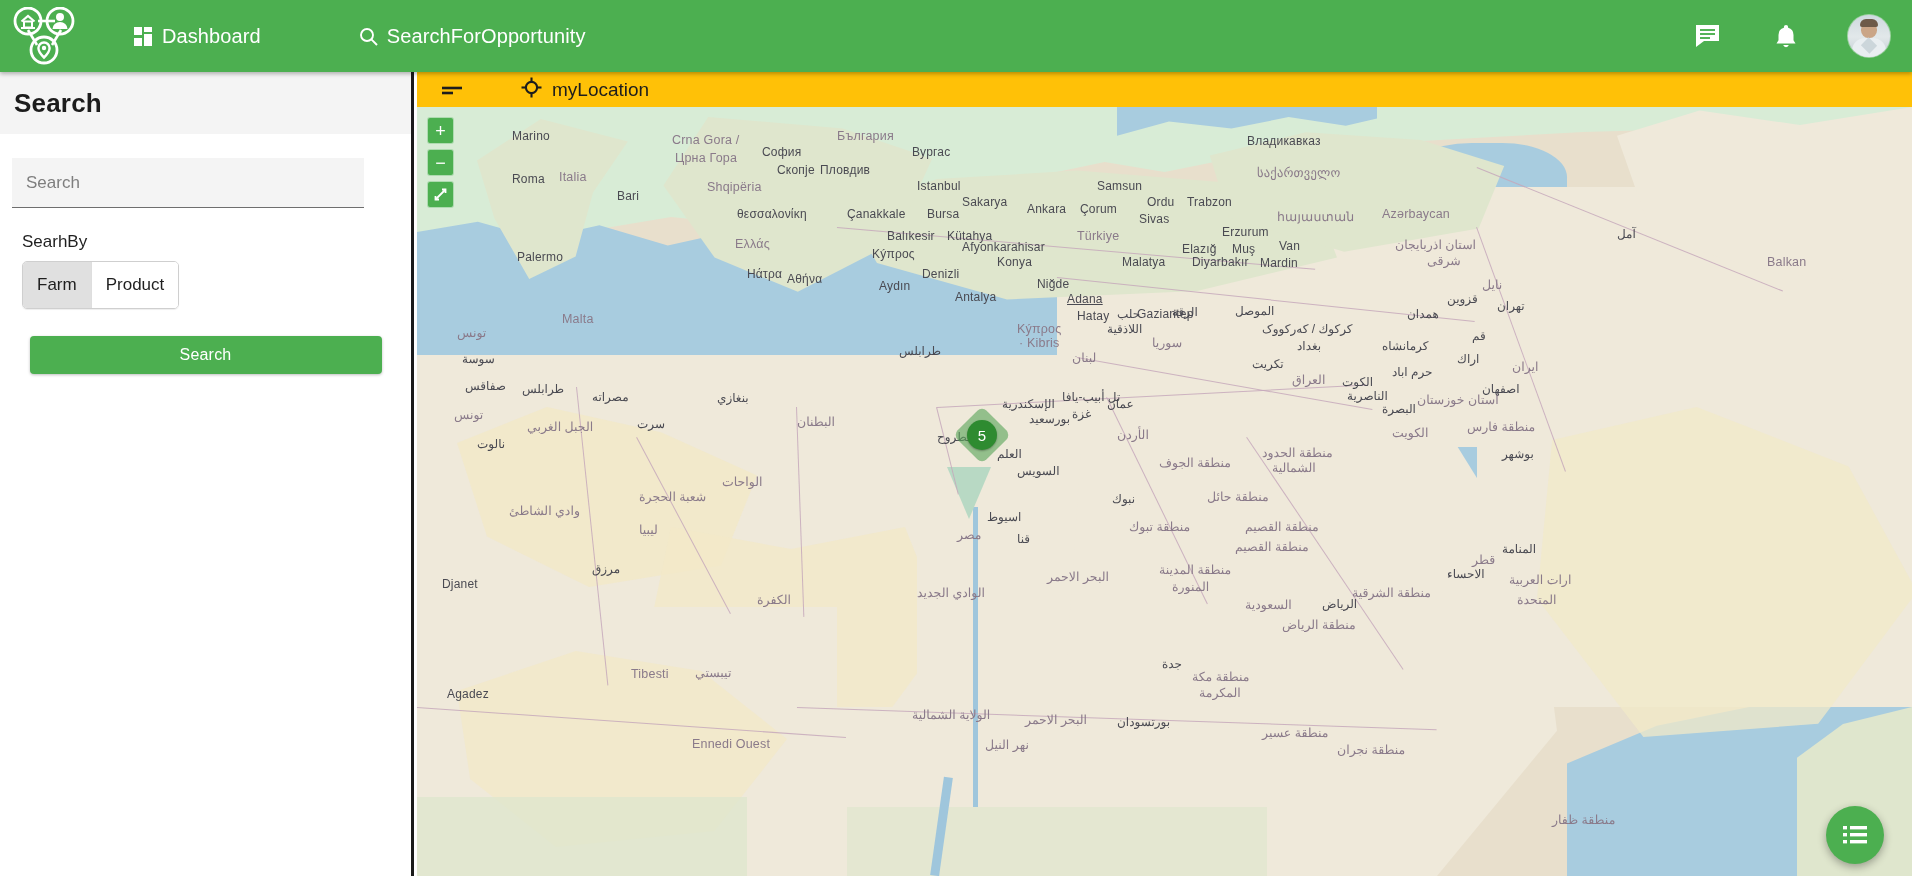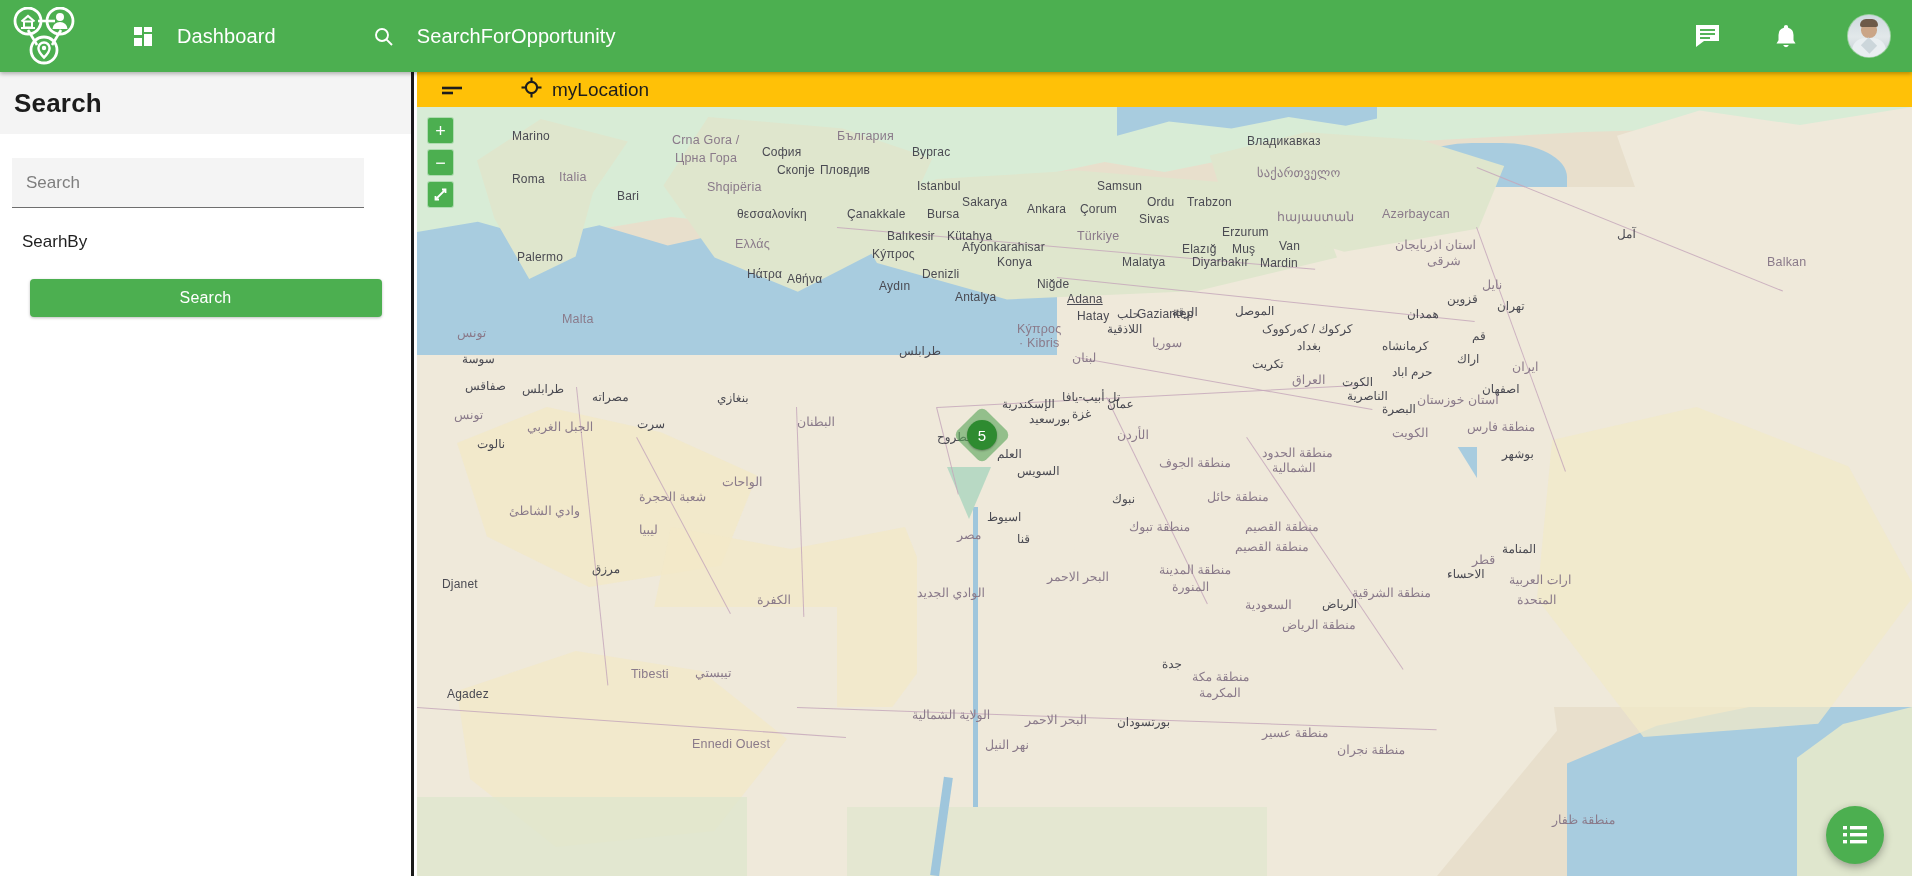--- a/index.html
+++ b/index.html
@@ -15,21 +15,21 @@
     position: absolute; top: 0; left: 0;
     width: 1912px; height: 72px;
     background: #4caf50;
     display: flex; align-items: center;
     box-shadow: 0 2px 4px rgba(0,0,0,.28);
     z-index: 40;
   }
   .brand-logo { width: 88px; height: 72px; display: flex; align-items: center; justify-content: center; }
   .nav-links { display: flex; align-items: center; margin-left: 42px; }
   .nav-item {
-    display: flex; align-items: center; gap: 24px;
+    display: flex; align-items: center; gap: 9px;
     color: #fff; font-size: 20px; letter-spacing: .1px;
     padding: 6px 4px; margin-right: 90px; cursor: pointer;
     white-space: nowrap;
   }
   .nav-item .nicon { display: flex; align-items: center; }
   .appbar-spacer { flex: 1; }
   .appbar-actions { display: flex; align-items: center; gap: 45px; padding-right: 22px; }
   .abtn { cursor: pointer; display: flex; align-items: center; justify-content: center; width: 34px; height: 34px; }
   .avatar {
     width: 42px; height: 42px; border-radius: 50%;
@@ -245,20 +245,24 @@
       <div class="sidebar-title">Search</div>
     </div>
     <div class="sidebar-body">
 
       <div class="field">
         <input type="text" placeholder="Search" style="">
       </div>
 
       <div class="group-label">SearhBy</div>
 
+      <div class="btn-group">
+        <button class="seg active">Farm</button>
+        <button class="seg">Product</button>
+      </div>
 
       <button class="search-btn">Search</button>
     </div>
   </div>
 
   <div class="mapwrap">
 
     <div class="map-topbar">
       <span class="mt-menu">
         <svg width="22" height="14" viewBox="0 0 22 14">

